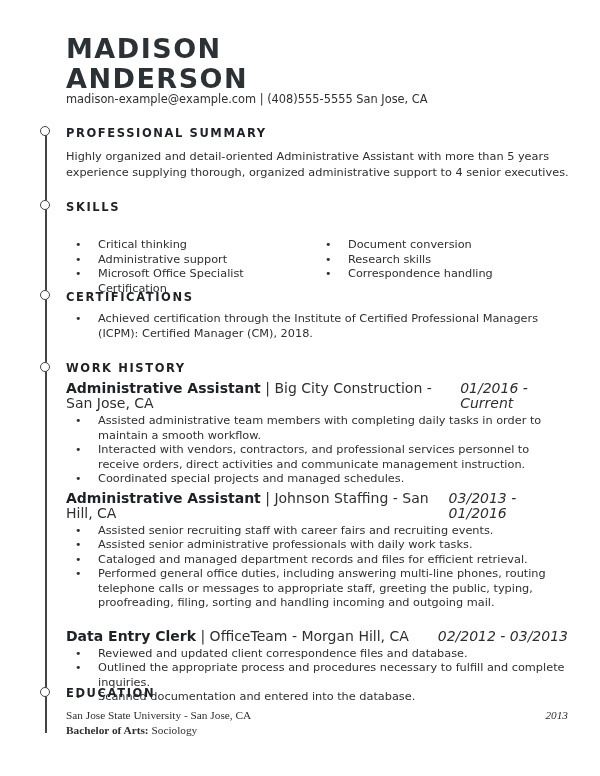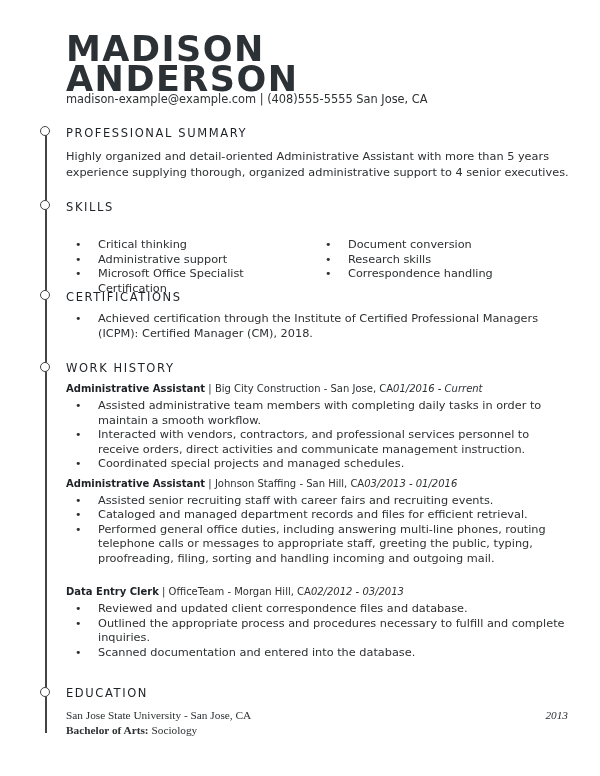--- a/index.html
+++ b/index.html
@@ -1,31 +1,31 @@
 <!DOCTYPE html>
 <html><head>
 <meta charset="utf-8">
 <style>
   html, body { margin:0; padding:0; background:#ffffff; }
   body { width:600px; height:776px; position:relative; overflow:hidden;
          font-family:"DejaVu Sans", sans-serif; color:#2d2f31; }
   .name { position:absolute; left:66px; top:34px; font-family:"DejaVu Sans", sans-serif;
-          font-weight:bold; font-size:35px; line-height:30px; letter-spacing:1.5px; color:#2c3136; margin:0; }
+          font-weight:bold; font-size:27px; line-height:30px; letter-spacing:1.5px; color:#2c3136; margin:0; }
   .contact { position:absolute; left:66px; top:92px; font-size:11.4px; color:#2d2f31; white-space:nowrap; }
   .timeline { position:absolute; left:45px; top:131px; width:2px; height:602px; background:#444; }
   .node { position:absolute; left:40px; width:8px; height:8px; border:1.6px solid #444; border-radius:50%; background:#fff; }
   .section { position:absolute; left:66px; right:30px; }
-  .sec-title { font-weight:normal; font-size:11.5px; letter-spacing:1.6px; color:#1e2226; margin:0; height:16px; line-height:16px; }
+  .sec-title { font-weight:bold; font-size:11.5px; letter-spacing:1.6px; color:#1e2226; margin:0; height:16px; line-height:16px; }
   .para { font-size:11.3px; line-height:16px; margin-top:8px; }
   ul { margin:0; padding:0; list-style:none; }
   li { position:relative; padding-left:32px; font-size:11.3px; line-height:14.5px; }
   li::before { content:"\2022"; position:absolute; left:9px; top:0; font-size:11px; }
   .skills { display:flex; margin-top:10px; }
   .skills ul { width:250px;margin-top:13px; }
-  .job-head { display:flex; font-size:10px; line-height:15px; margin-top:4px; margin-bottom:3px; }
+  .job-head { display:flex; justify-content:space-between; font-size:14px; line-height:15px; margin-top:4px; margin-bottom:3px; }
   .job-head b { font-weight:bold; color:#1e2226; }
   .date { font-style:italic; padding-right:2px; }
   .edu-row { display:flex; justify-content:space-between; font-size:11.3px; line-height:15px;font-family:Liberation Serif, serif; }
 </style>
 </head>
 <body>
 
 <h1 class="name">
   <span>MADISON</span><br>
   <span>ANDERSON</span>
@@ -82,20 +82,21 @@
     </ul>
   </div>
 
   <div style="margin-top:3px">
     <div class="job-head">
       <span><b>Administrative Assistant</b><span> | Johnson Staffing - San Hill, CA</span></span>
       <span class="date">03/2013 - 01/2016</span>
     </div>
     <ul>
       <li>Assisted senior recruiting staff with career fairs and recruiting events.</li>
+      <li>Assisted senior administrative professionals with daily work tasks.</li>
       <li>Cataloged and managed department records and files for efficient retrieval.</li>
       <li>Performed general office duties, including answering multi-line phones, routing telephone calls or messages to appropriate staff, greeting the public, typing, proofreading, filing, sorting and handling incoming and outgoing mail.</li>
     </ul>
   </div>
 
   <div style="margin-top:18px">
     <div class="job-head">
       <span><b>Data Entry Clerk</b><span> | OfficeTeam - Morgan Hill, CA</span></span>
       <span class="date">02/2012 - 03/2013</span>
     </div>

